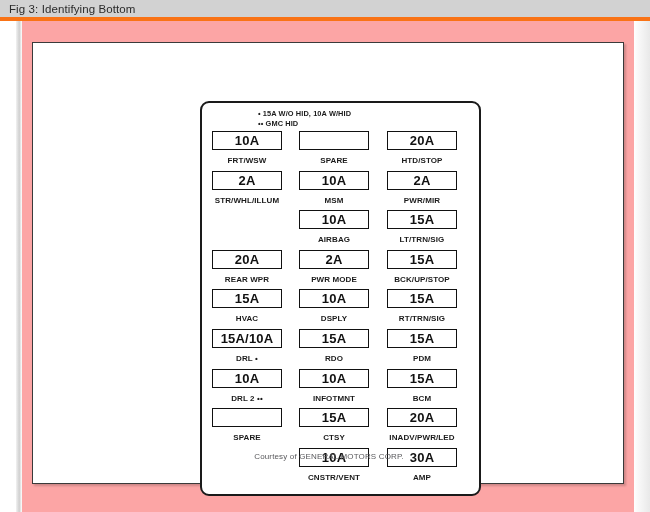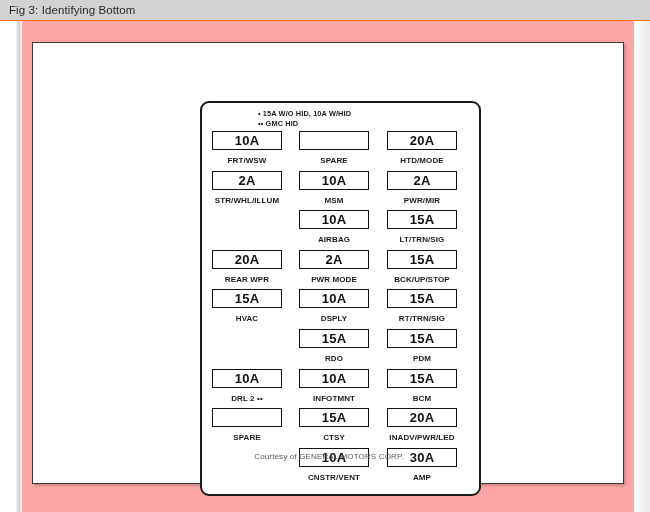--- a/index.html
+++ b/index.html
@@ -16,21 +16,21 @@
   }
 
   
   #title-bar {
     position: absolute;
     left: 0;
     top: 0;
     width: 650px;
     height: 21px;
     background: #d2d2d2;
-    border-bottom: 1px solid #f97316;
+    border-bottom: 4px solid #f97316;
     box-sizing: border-box;
     display: flex;
     align-items: center;
     padding-left: 9px;
   }
   #title-text {
     font-size: 11.5px;
     color: #2b2b2b;
     white-space: pre;
     letter-spacing: 0.1px;
@@ -198,21 +198,21 @@
           <div class="fuse-cell col1">
             <div class="fuse-box">
                 <span class="fuse-amp"></span>
               </div>
             <div class="fuse-label">SPARE</div>
           </div>
           <div class="fuse-cell col2">
             <div class="fuse-box">
                 <span class="fuse-amp">20A</span>
               </div>
-            <div class="fuse-label">HTD/MODE</div>
+            <div class="fuse-label">HTD/STOP</div>
           </div>
         </div>
 
         <div class="fuse-row">
           <div class="fuse-cell col0">
             <div class="fuse-box">
                 <span class="fuse-amp">2A</span>
               </div>
             <div class="fuse-label">STR/WHL/ILLUM</div>
           </div>
@@ -281,20 +281,26 @@
           </div>
           <div class="fuse-cell col2">
             <div class="fuse-box">
                 <span class="fuse-amp">15A</span>
               </div>
             <div class="fuse-label">RT/TRN/SIG</div>
           </div>
         </div>
 
         <div class="fuse-row">
+          <div class="fuse-cell col0">
+            <div class="fuse-box">
+                <span class="fuse-amp">15A/10A</span>
+              </div>
+            <div class="fuse-label">DRL •</div>
+          </div>
           <div class="fuse-cell col1">
             <div class="fuse-box">
                 <span class="fuse-amp">15A</span>
               </div>
             <div class="fuse-label">RDO</div>
           </div>
           <div class="fuse-cell col2">
             <div class="fuse-box">
                 <span class="fuse-amp">15A</span>
               </div>

